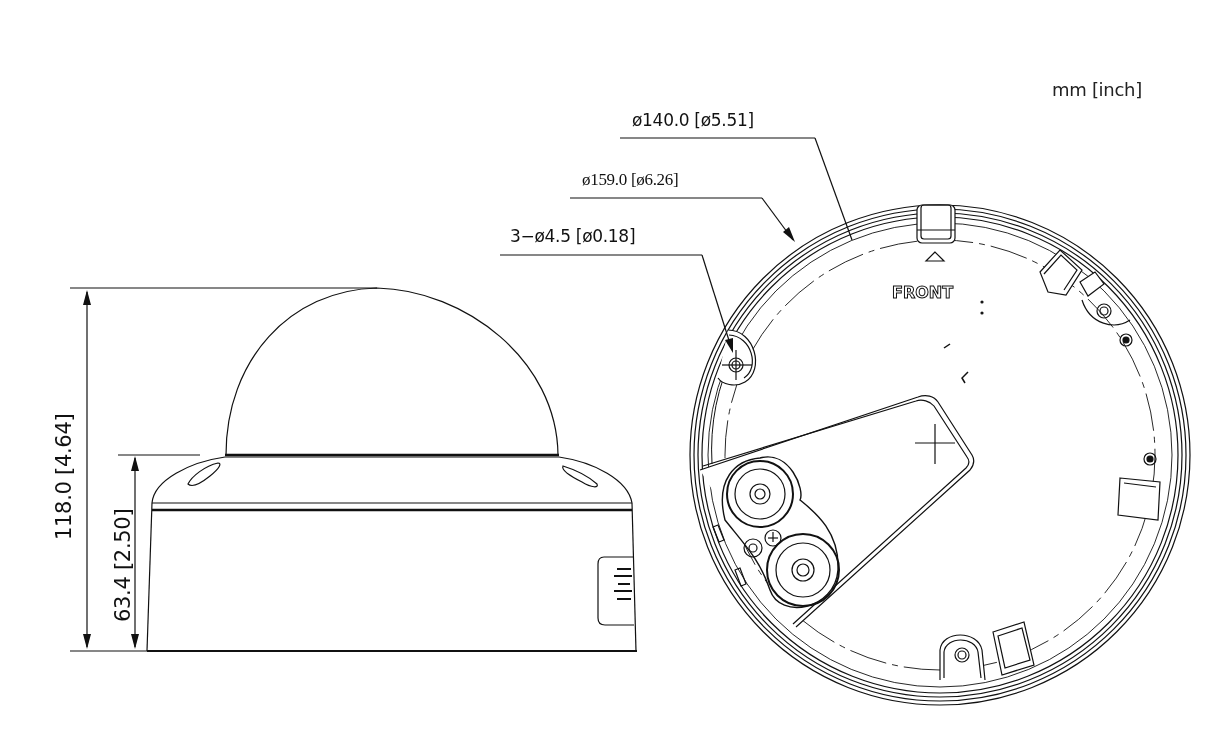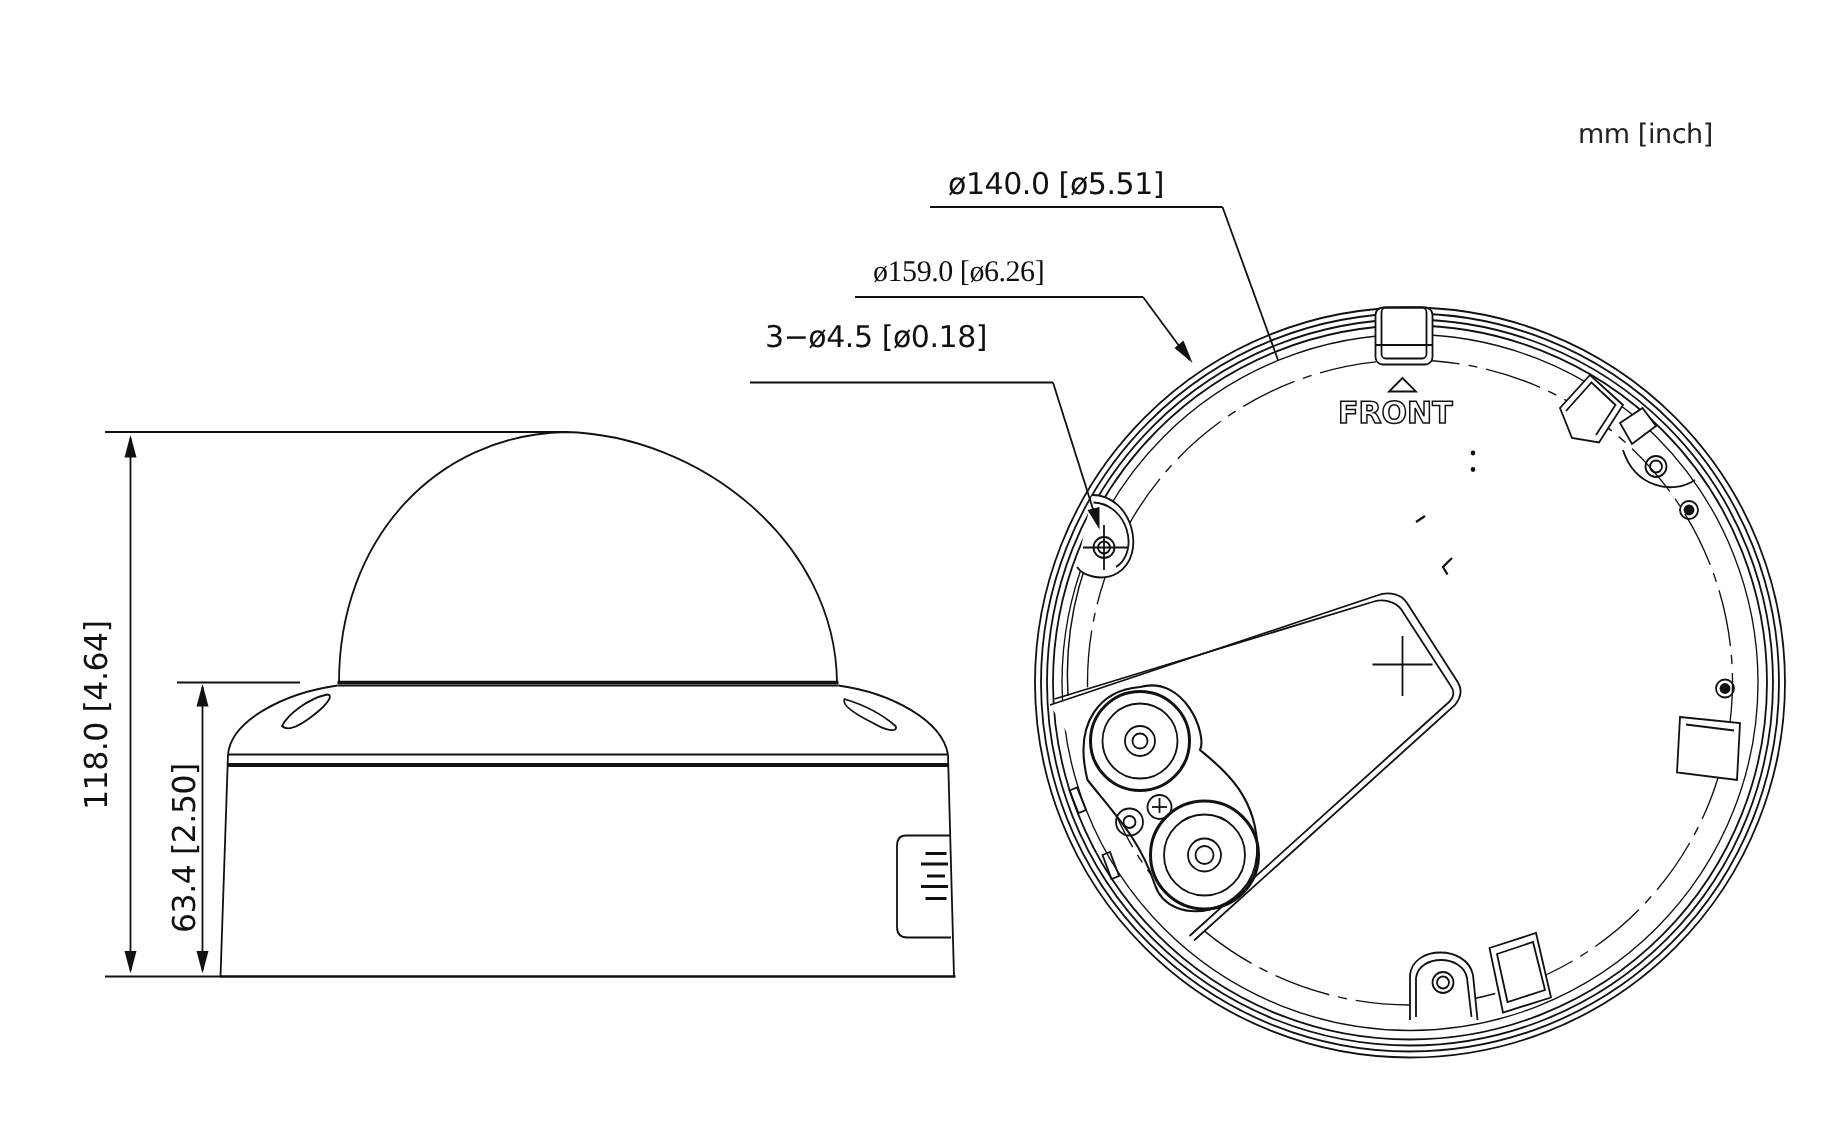--- a/index.html
+++ b/index.html
@@ -1,21 +1,21 @@
 <!DOCTYPE html>
 <html><head>
 <meta charset="utf-8">
 <style>
   html, body { margin: 0; padding: 0; background: #ffffff; }
   body { width: 1222px; height: 753px; position: relative; overflow: hidden; font-family: "DejaVu Sans", sans-serif; }
   svg { position: absolute; left: 0; top: 0; }
-  .lbl { position: absolute; color: #111; font-family: "DejaVu Sans", sans-serif; font-size: 20px; white-space: nowrap; letter-spacing: -0.3px; }
+  .lbl { position: absolute; color: #111; font-family: "DejaVu Sans", sans-serif; font-size: 17px; white-space: nowrap; letter-spacing: -0.3px; }
   .vlbl { position: absolute; color: #111; font-family: "DejaVu Sans", sans-serif; font-size: 21px; white-space: nowrap; transform-origin: left top; transform: rotate(-90deg); letter-spacing: -0.3px; }
   .units { font-size: 18px; color: #222; }
-  .front { position: absolute; font-family: "DejaVu Sans", sans-serif; font-weight: bold; font-size: 20px; color: #fff; -webkit-text-stroke: 1px #111; letter-spacing: 0px; }
+  .front { position: absolute; font-family: "DejaVu Sans", sans-serif; font-weight: bold; font-size: 16px; color: #fff; -webkit-text-stroke: 1px #111; letter-spacing: 0px; margin-top: 20px; }
 </style>
 </head>
 <body>
 
 <svg width="1222" height="753" viewBox="0 0 1222 753">
   <g fill="none" stroke="#111" stroke-width="1.2">
 
     <g>
 
       <line x1="70" y1="288" x2="377" y2="288"></line>
@@ -158,16 +158,16 @@
       <line x1="500" y1="255" x2="702" y2="255"></line>
       <line x1="702" y1="255" x2="732" y2="350"></line>
       <polygon points="733,353 725,340 733,338" fill="#111" stroke="none"></polygon>
     </g>
   </g>
 </svg>
 
 <div class="lbl units" style="left:1052px; top:33px;margin-top:46px;">mm [inch]</div>
 <div class="lbl" style="left:632px; top:110px;">ø140.0 [ø5.51]</div>
 <div class="lbl" style="left:582px; top:170px;font-family:Liberation Serif, serif;">ø159.0 [ø6.26]</div>
-<div class="lbl" style="left:510px; top:212px;">3−ø4.5 [ø0.18]</div>
+<div class="lbl" style="left:510px; top:226px;">3−ø4.5 [ø0.18]</div>
 <div class="vlbl" style="left:52px; top:540px;">118.0 [4.64]</div>
 <div class="vlbl" style="left:111px; top:622px;">63.4 [2.50]</div>
 <div class="front" style="left:892px; top:263px;">FRONT</div>
 
 </body></html>

